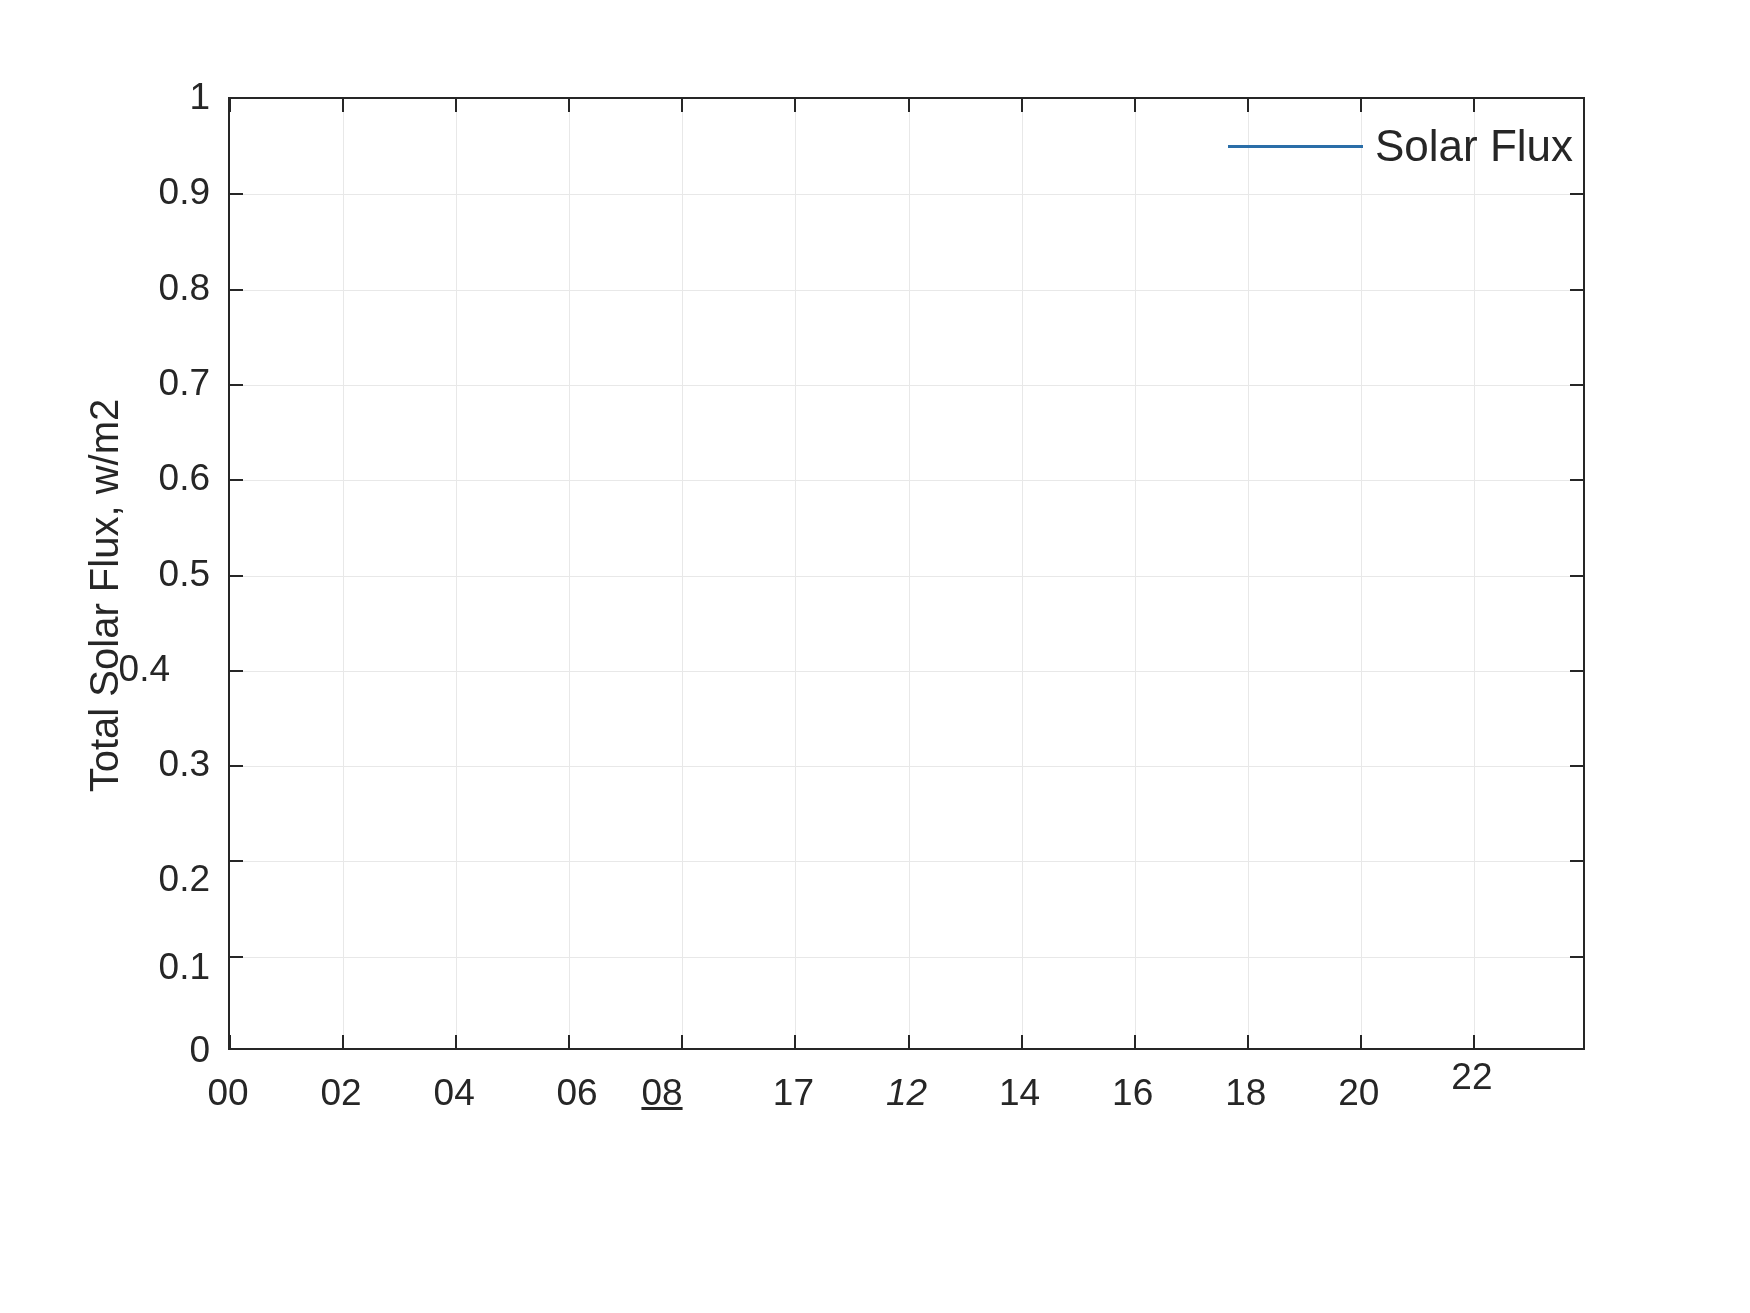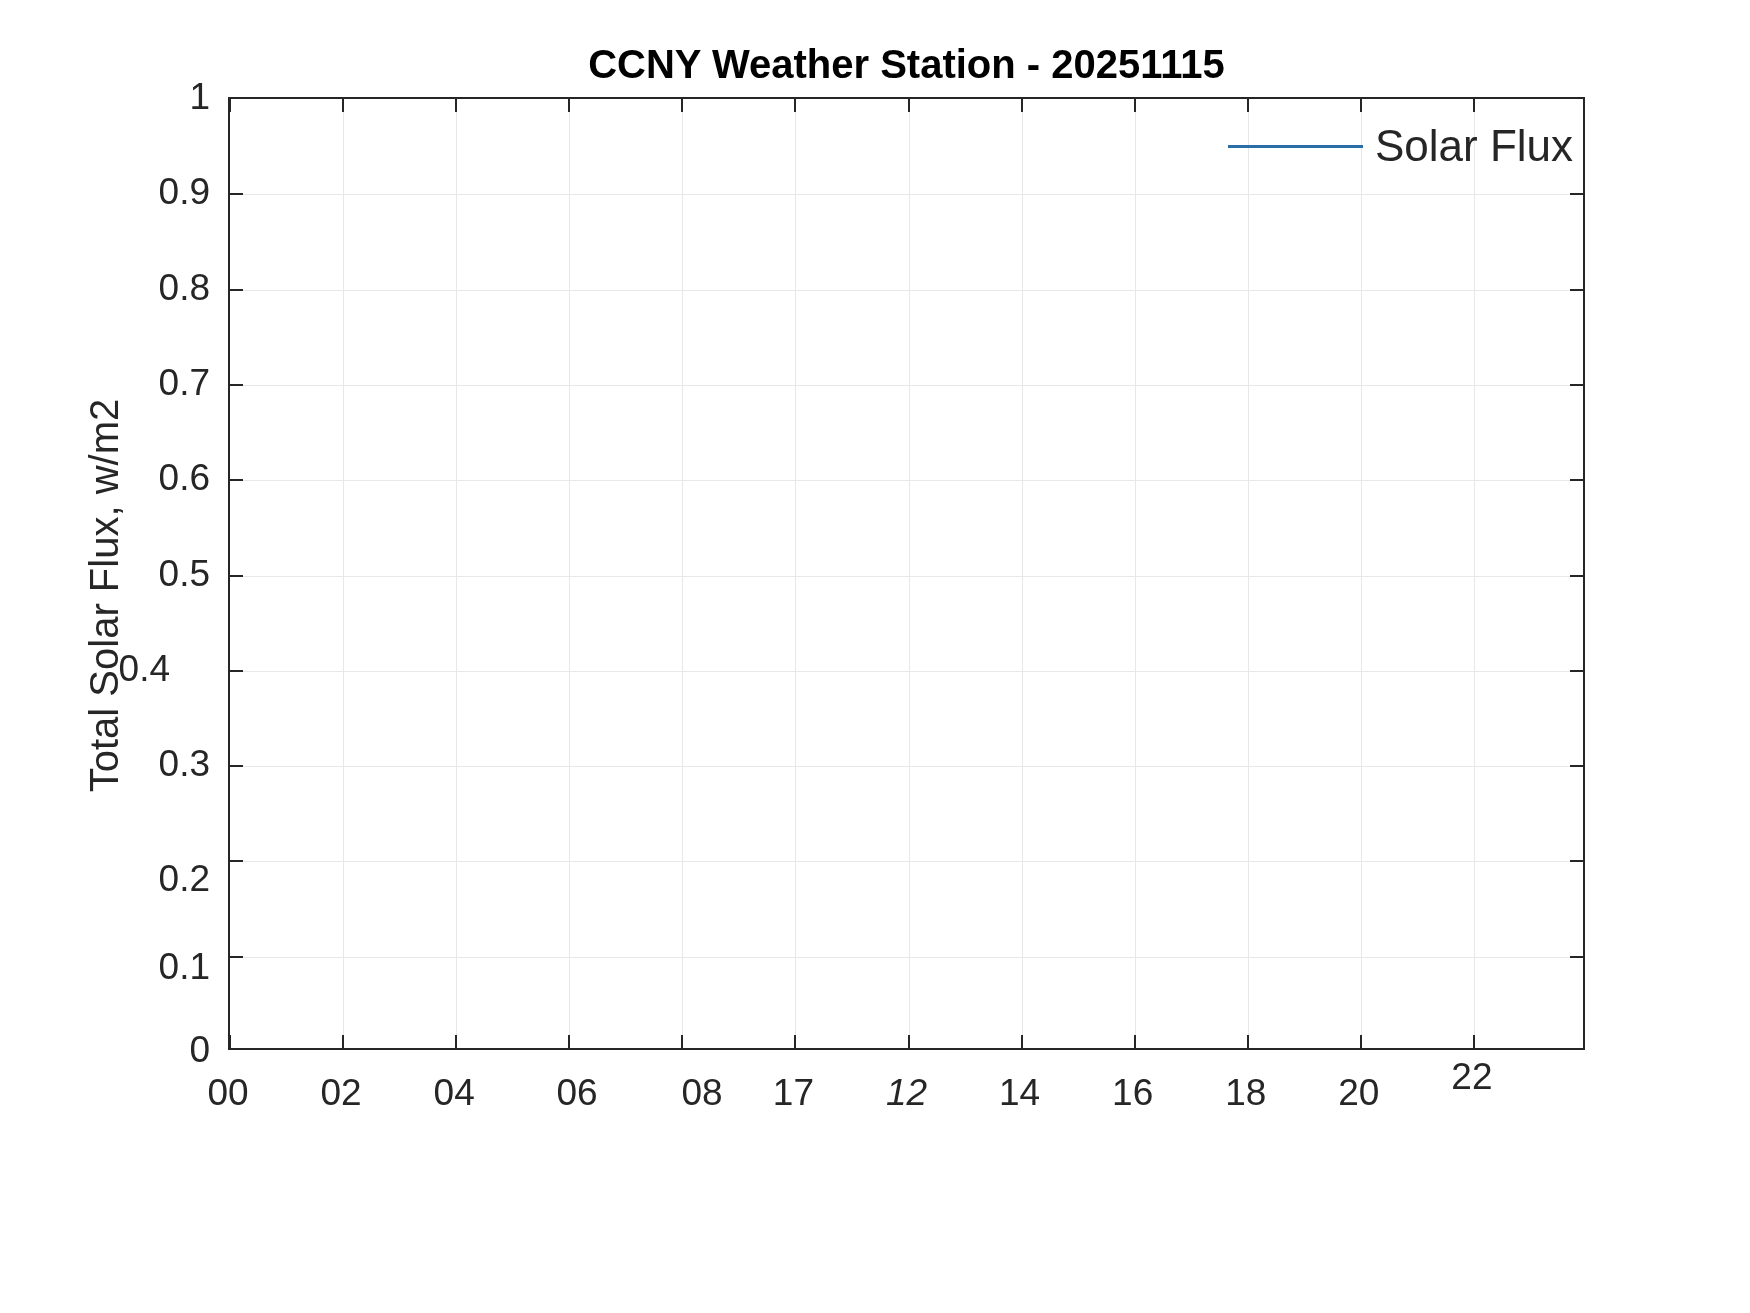--- a/index.html
+++ b/index.html
@@ -170,21 +170,20 @@
     top: 0;
     width: 100%;
     height: 100%;
   }
 </style>
 </head>
 <body>
 
 <div id="figure">
 
-  <div id="chart-title">CCNY Weather Station - 20251115</div>
 
   <div id="plot-area">
     <div id="grid-layer">
         <div class="grid-line-v" style="left: 113.083px;"></div>
         <div class="grid-line-v" style="left: 226.167px;"></div>
         <div class="grid-line-v" style="left: 339.25px;"></div>
         <div class="grid-line-v" style="left: 452.333px;"></div>
         <div class="grid-line-v" style="left: 565.417px;"></div>
         <div class="grid-line-v" style="left: 678.5px;"></div>
         <div class="grid-line-v" style="left: 791.583px;"></div>
@@ -260,21 +259,21 @@
       <div class="ylabel-tick" style="right: 1540px; top: 382.9px;">0.7</div>
       <div class="ylabel-tick" style="right: 1540px; top: 287.6px;">0.8</div>
       <div class="ylabel-tick" style="right: 1540px; top: 192.3px;">0.9</div>
       <div class="ylabel-tick" style="right: 1540px; top: 97px;">1</div>
     </div>
   <div id="xtick-labels">
       <div class="xlabel-tick" style="left: 228px; top: 1072px;">00</div>
       <div class="xlabel-tick" style="left: 341.083px; top: 1072px;">02</div>
       <div class="xlabel-tick" style="left: 454.167px; top: 1072px;">04</div>
       <div class="xlabel-tick" style="left: 577px; top: 1072px;">06</div>
-      <div class="xlabel-tick" style="left: 702px; top: 1072px;">08</div>
+      <div class="xlabel-tick" style="left: 662px; top: 1072px; text-decoration: underline;">08</div>
       <div class="xlabel-tick" style="left: 793.417px; top: 1072px;">17</div>
       <div class="xlabel-tick" style="left: 906.5px; top: 1072px; font-style: italic;">12</div>
       <div class="xlabel-tick" style="left: 1019.58px; top: 1072px;">14</div>
       <div class="xlabel-tick" style="left: 1132.67px; top: 1072px;">16</div>
       <div class="xlabel-tick" style="left: 1245.75px; top: 1072px;">18</div>
       <div class="xlabel-tick" style="left: 1358.83px; top: 1072px;">20</div>
       <div class="xlabel-tick" style="left: 1471.92px; top: 1056px;">22</div>
     </div>
 
 

